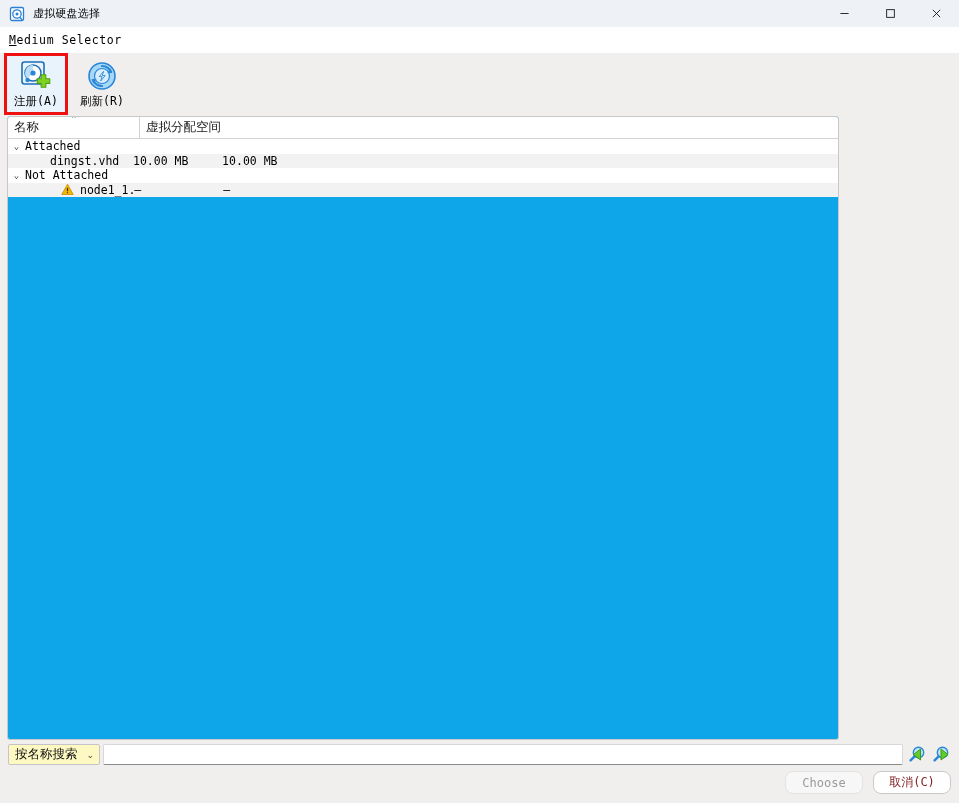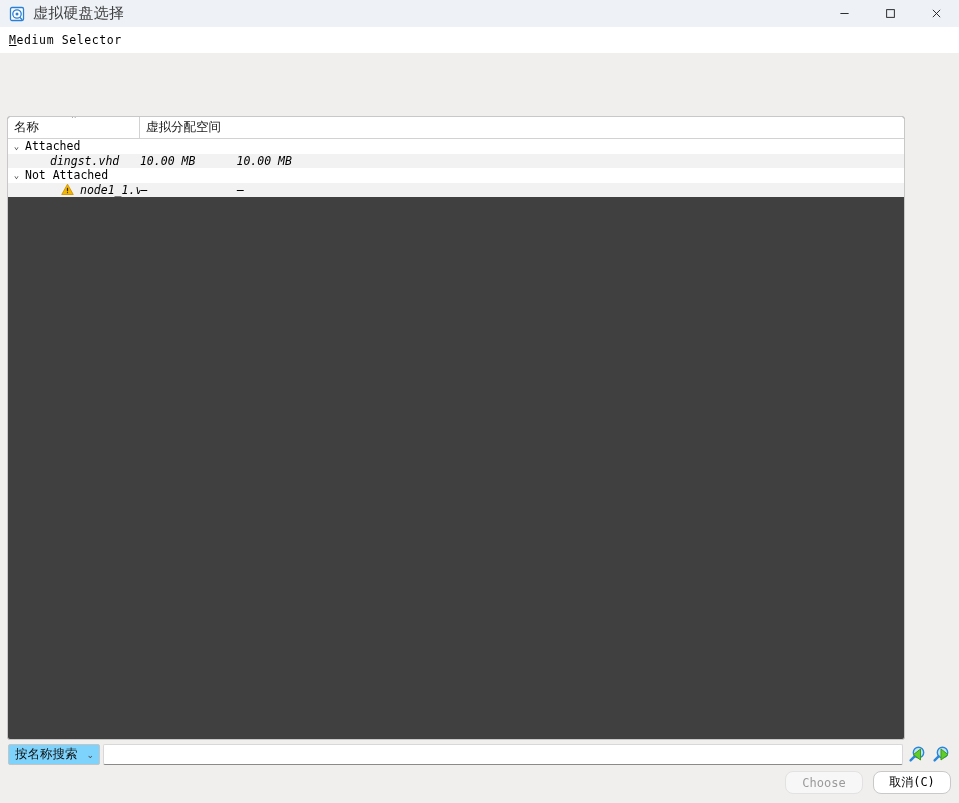--- a/index.html
+++ b/index.html
@@ -26,22 +26,22 @@
     position: relative;
   }
   .title-icon {
     width: 16px;
     height: 16px;
     margin-left: 9px;
     margin-right: 8px;
     flex: 0 0 auto;
   }
   .title-text {
-    font-size: 15px;
-    color: #404040;
+    font-size: 11px;
+    color: #000000;
     letter-spacing: .2px;
   }
   .win-controls {
     position: absolute;
     right: 0;
     top: 0;
     height: 27px;
     display: flex;
   }
   .win-btn {
@@ -104,23 +104,23 @@
     margin-top: 1px;
     color: #000;
     white-space: nowrap;
   }
 
   
   .list-panel {
     position: absolute;
     left: 7px;
     top: 116px;
-    width: 898px;
+    width: 832px;
     height: 624px;
-    background: #404040;
+    background: #0ea5e9;
     border: 1px solid #c8c8c8;
     border-radius: 3px;
     box-sizing: border-box;
     overflow: hidden;
   }
   .list-header {
     display: flex;
     height: 21px;
     border-bottom: 1px solid #d2d2d2;
     background: #ffffff;
@@ -150,21 +150,21 @@
 
   .row {
     display: flex;
     height: 14.5px;
     align-items: center;
     font-family: "DejaVu Sans Mono", monospace;
     font-size: 11.5px;
     color: #000;
     background: #ffffff;
   }
-  .row.alt { background: #f2f2f2; font-style: italic; }
+  .row.alt { background: #f2f2f2; }
   .cell-name {
     width: 137px;
     display: flex;
     align-items: center;
     box-sizing: border-box;
     white-space: nowrap;
     overflow: hidden;
   }
   .cell-virtual { width: 102px; box-sizing: border-box; }
   .cell-actual  { width: 705px; box-sizing: border-box; }
@@ -193,21 +193,21 @@
     left: 8px;
     top: 744px;
     width: 943px;
     height: 21px;
     display: flex;
     align-items: center;
   }
   .search-combo {
     height: 21px;
     min-width: 88px;
-    background: #7dd3fc;
+    background: #fef9c3;
     border: 1px solid #c4c4c4;
     border-radius: 2px;
     display: flex;
     align-items: center;
     padding: 0 5px 0 6px;
     box-sizing: border-box;
     font-size: 12.5px;
     color: #111;
     white-space: nowrap;
   }
@@ -259,21 +259,21 @@
     padding: 0 10px;
   }
   .btn.disabled {
     background: #f7f7f7;
     border: 1px solid #e2e2e2;
     color: #9b9b9b;
   }
   .btn.primary {
     background: #ffffff;
     border: 1px solid #c9c9c9;
-    color: #000000;
+    color: #7f1d1d;
   }
 </style>
 </head>
 <body>
 
 <div class="titlebar">
   <span class="title-icon">
     <svg viewBox="0 0 16 16" width="16" height="16">
       <rect x="1.5" y="1.5" width="13" height="13" rx="1.5" fill="#ffffff" stroke="#2a7fd4" stroke-width="1.3"></rect>
       <circle cx="8" cy="8" r="4.2" fill="none" stroke="#2a7fd4" stroke-width="1.3"></circle>
@@ -301,21 +301,48 @@
     </div>
   </div>
 </div>
 
 <div class="menubar">
   <div class="menu-item"><u>M</u><span>edium Selector</span></div>
 </div>
 
 <div class="toolbar">
 
-
+  <div class="tool-btn active">
+    <span class="tool-ico">
+      <svg viewBox="0 0 34 34" width="34" height="34">
+        <rect x="3" y="3" width="22" height="22" rx="2.5" fill="#e9f4fd" stroke="#1f6fb5" stroke-width="1.6"></rect>
+        <circle cx="14" cy="14" r="8" fill="#ffffff" stroke="#1f6fb5" stroke-width="1.5"></circle>
+        <path d="M14 6 A8 8 0 0 0 8.4 19.6 L14 14 Z" fill="#bcdff7"></path>
+        <circle cx="14" cy="14" r="2.6" fill="#2a86d6"></circle>
+        <circle cx="8.5" cy="21" r="2.2" fill="#2a86d6"></circle>
+        <path d="M20 18 h5 v-5 h6 v5 h5 v6 h-5 v5 h-6 v-5 h-5 z" transform="translate(-2,1) scale(0.78) translate(6,6)" fill="#7ed321" stroke="#4f9e12" stroke-width="1.4" stroke-linejoin="round"></path>
+      </svg>
+    </span>
+    <span class="tool-label">注册(A)</span>
+  </div>
+
+  <div class="tool-btn">
+    <span class="tool-ico">
+      <svg viewBox="0 0 34 34" width="34" height="34">
+        <circle cx="17" cy="17" r="13" fill="#a7d8f5" stroke="#2a86d6" stroke-width="1.6"></circle>
+        <circle cx="17" cy="17" r="7.5" fill="#d9eefb" stroke="#2a86d6" stroke-width="1.2"></circle>
+        <path d="M17 7 A10 10 0 0 1 26 13" fill="none" stroke="#2a86d6" stroke-width="2.2" stroke-linecap="round"></path>
+        <path d="M17 27 A10 10 0 0 1 8 21" fill="none" stroke="#2a86d6" stroke-width="2.2" stroke-linecap="round"></path>
+        <path d="M25 9 l2.4 4.6 l-5 .6 z" fill="#2a86d6"></path>
+        <path d="M9 25 l-2.4 -4.6 l5 -.6 z" fill="#2a86d6"></path>
+        <path d="M18.6 12.4 l-4.4 5.2 h3 l-1.6 4.4 l4.6 -5.4 h-3.1 z" fill="#ffffff" stroke="#2a86d6" stroke-width="0.9" stroke-linejoin="round"></path>
+      </svg>
+    </span>
+    <span class="tool-label">刷新(R)</span>
+  </div>
 
 </div>
 
 <div class="list-panel">
 
   <div class="list-header">
     <div class="hcell c1">
       <span>名称</span>
       <span class="sort-caret">⌃</span>
     </div>

